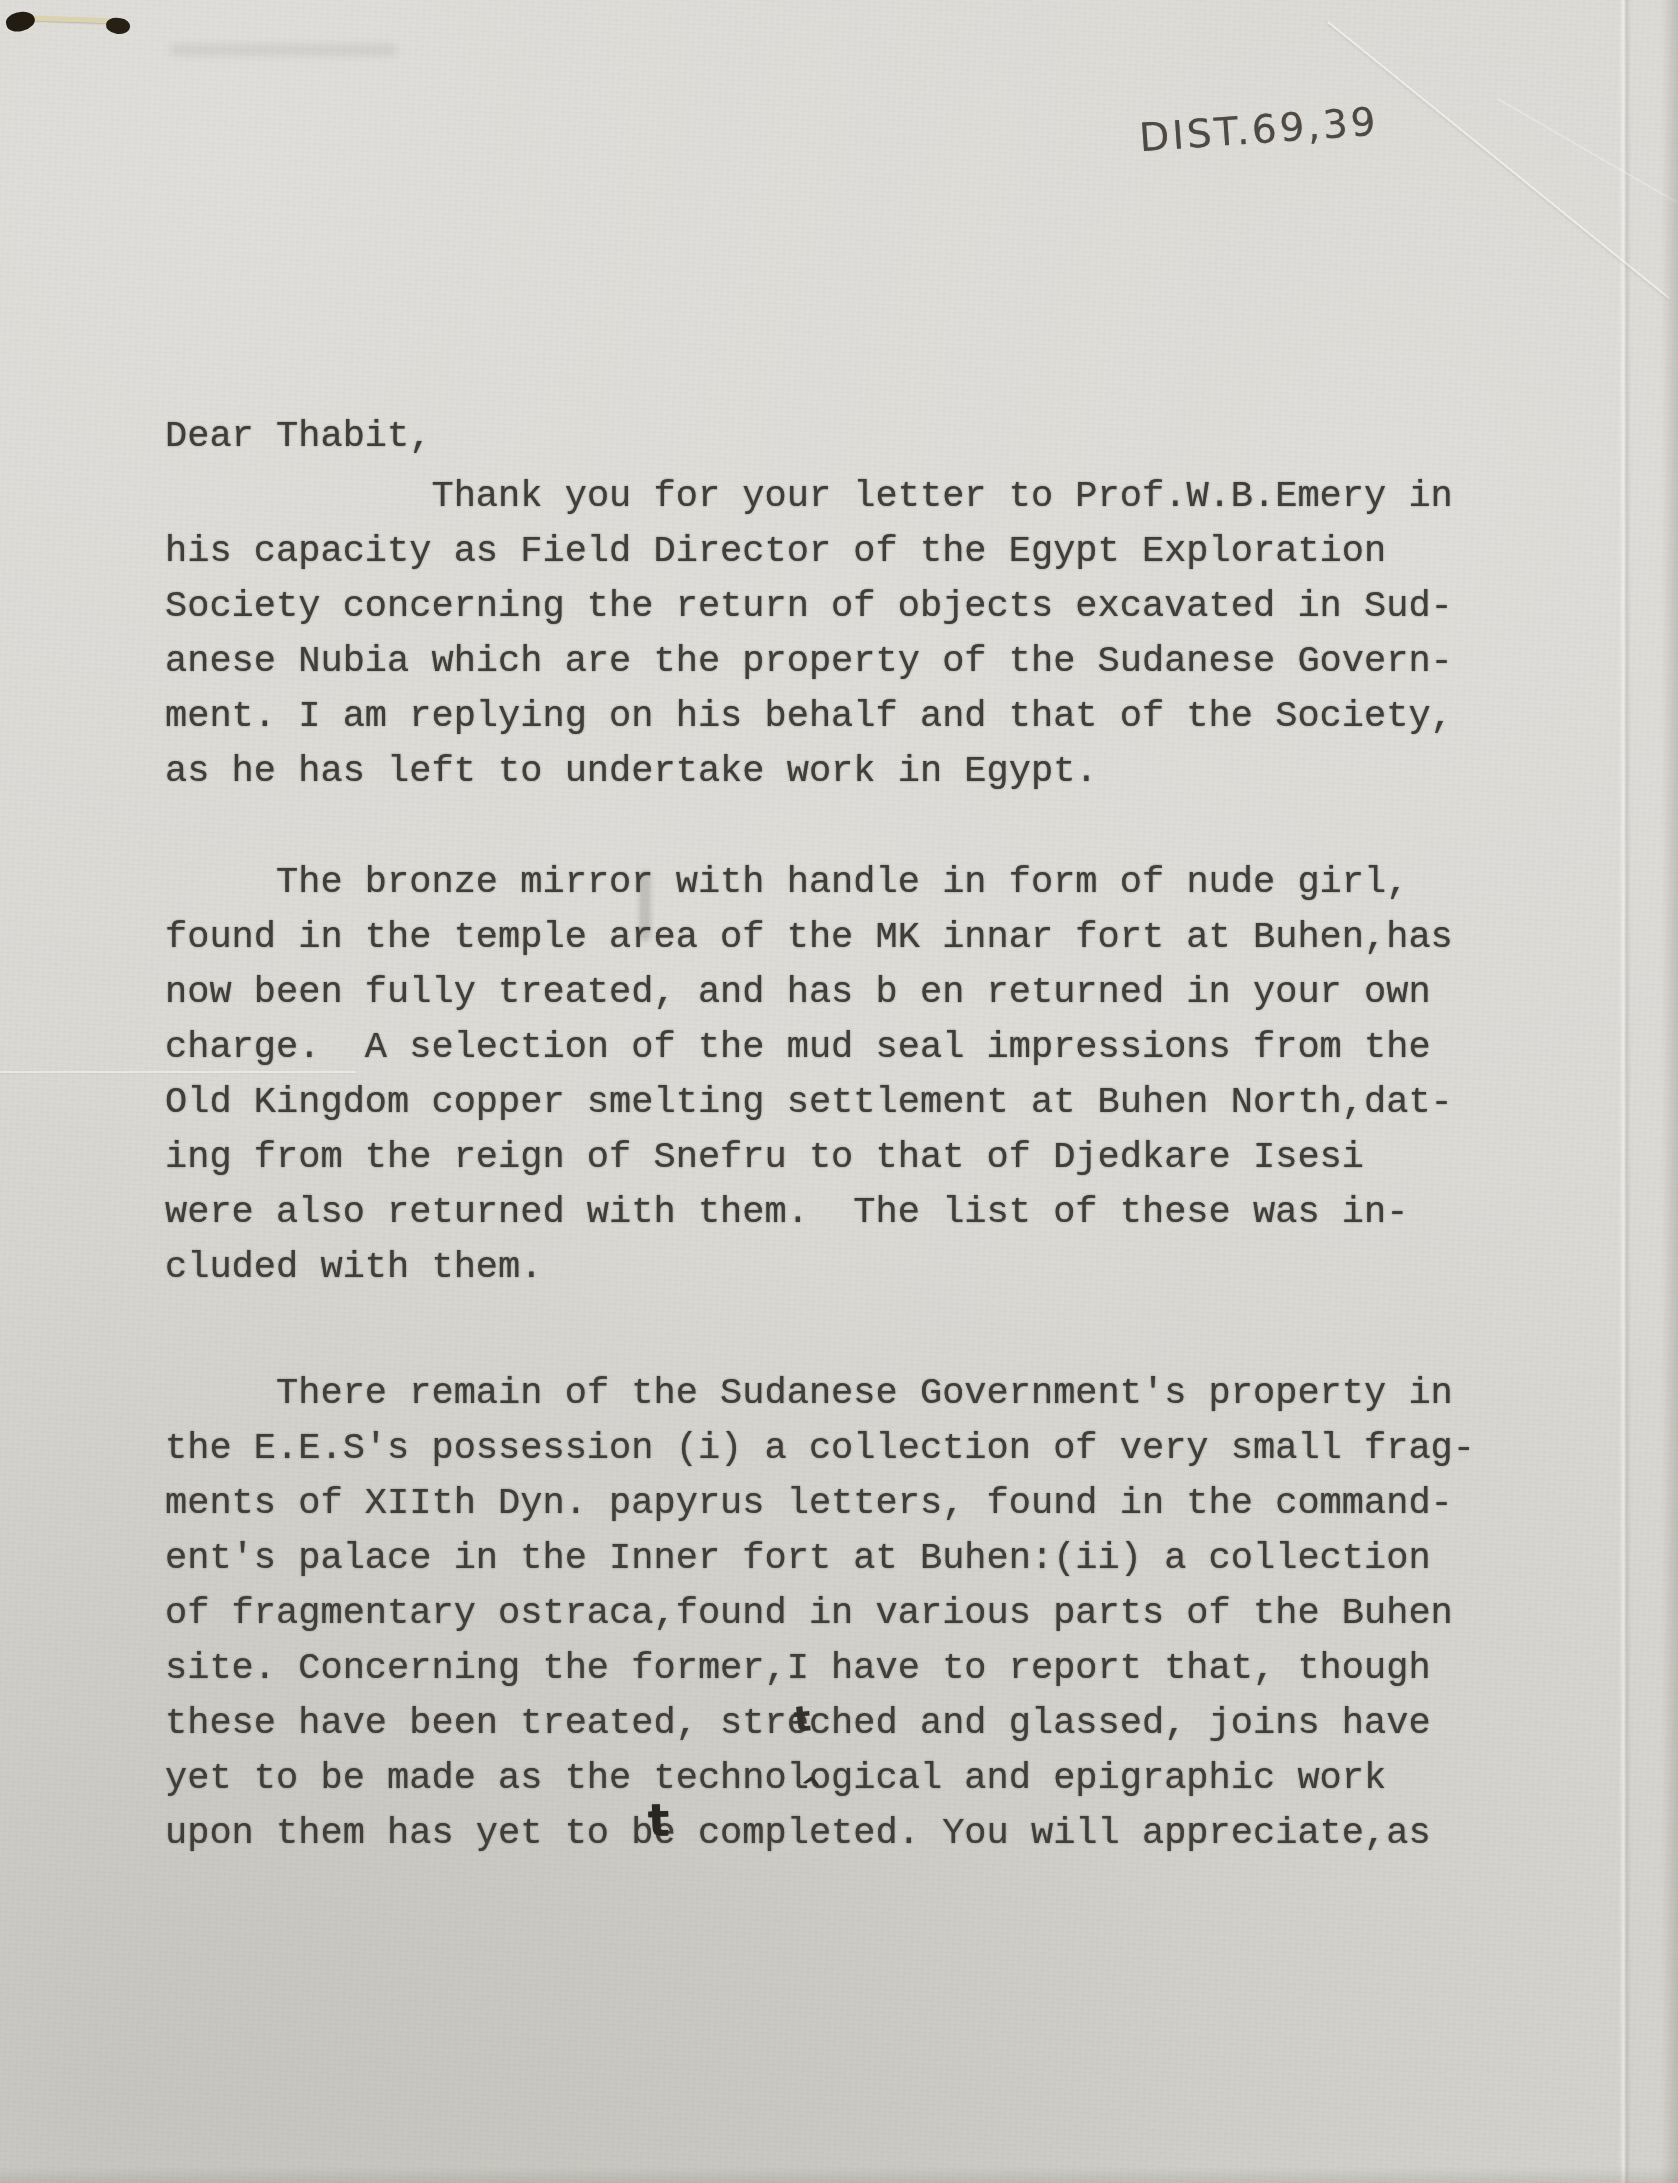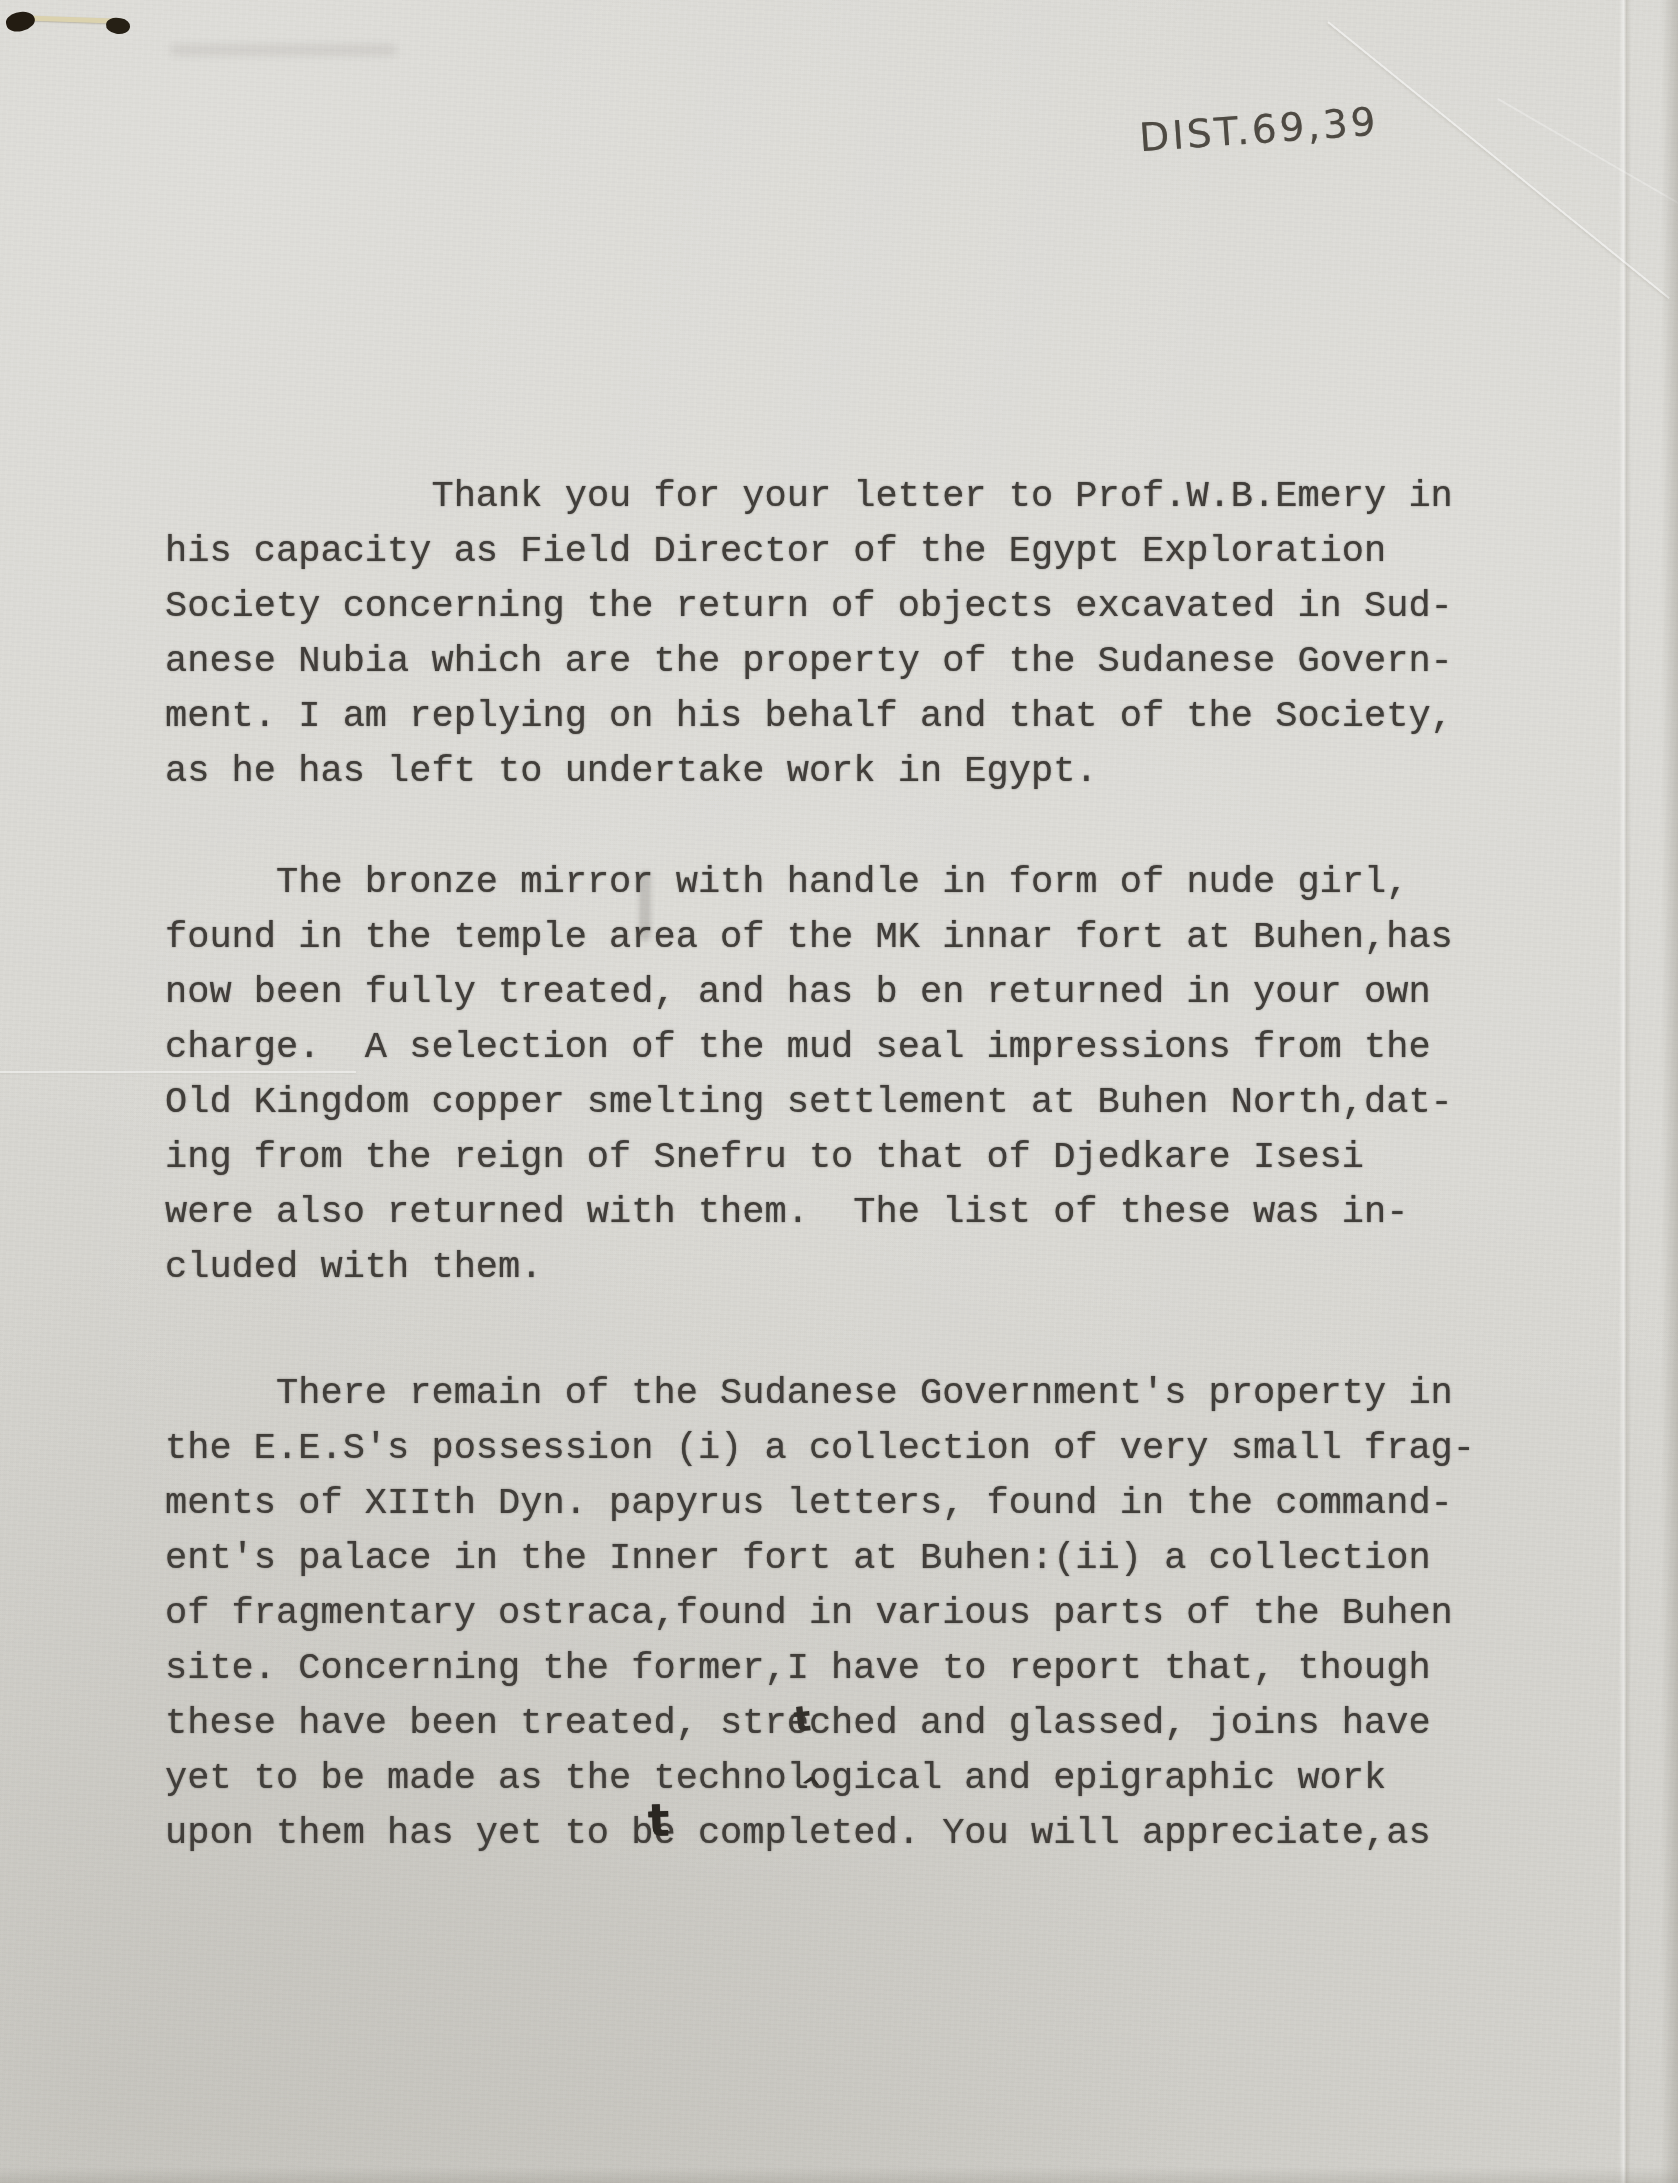--- a/index.html
+++ b/index.html
@@ -131,20 +131,21 @@
 
   <div class="staple">
     <div class="bar"></div>
     <div class="dot1"></div>
     <div class="dot2"></div>
   </div>
 
   <div class="handwriting annotation" style="left:1139px;top:107px;">DIST.69,39</div>
 
 
+  <div class="typed" style="left:165px;top:409px;">Dear Thabit,</div>
 
   <div class="typed para" style="left:165px;top:469px;">            Thank you for your letter to Prof.W.B.Emery in
 his capacity as Field Director of the Egypt Exploration
 Society concerning the return of objects excavated in Sud-
 anese Nubia which are the property of the Sudanese Govern-
 ment. I am replying on his behalf and that of the Society,
 as he has left to undertake work in Egypt.</div>
 
   <div class="typed para" style="left:165px;top:855px;">     The bronze mirror with handle in form of nude girl,
 found in the temple area of the MK innar fort at Buhen,has

